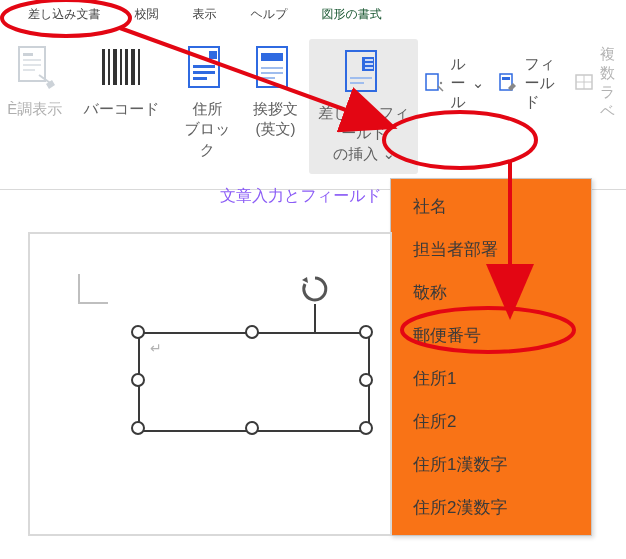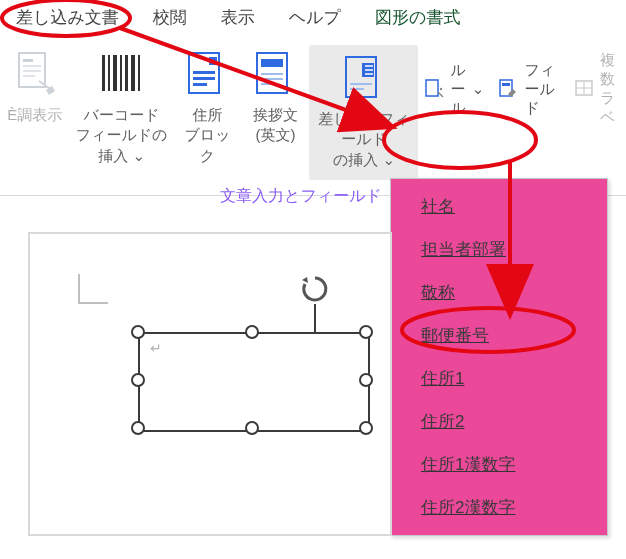--- a/index.html
+++ b/index.html
@@ -1,40 +1,40 @@
 <!DOCTYPE html>
 <html><head>
 <meta charset="utf-8">
 <style>
 html,body{margin:0;padding:0;font-family:"Yu Gothic UI","Meiryo",sans-serif;background:#fff;color:#333;}
 .frame{width:626px;height:559px;position:relative;overflow:hidden;background:#fff;}
 
 
-.tabs{display:flex;align-items:center;padding:6px 0 6px 16px;font-size:17px;gap:34px;}
+.tabs{display:flex;align-items:center;padding:6px 0 6px 28px;font-size:12px;gap:34px;}
 .tabs .tab{color:#444;cursor:pointer;}
 .tabs .tab-shape{color:#14532d;}
 
 
 .ribbon{display:flex;align-items:flex-start;padding:10px 0 0 0;border-bottom:1px solid #d9d9d9;height:150px;}
 .rbtn{display:flex;flex-direction:column;align-items:center;justify-content:flex-start;font-size:15px;color:#606060;text-align:center;line-height:1.35;padding:0 6px;}
 .rbtn.disabled{opacity:.5;}
 .rbtn .ricon{width:56px;height:56px;display:flex;align-items:center;justify-content:center;margin-bottom:4px;}
 .rbtn .ricon svg{width:48px;height:48px;}
 .rbtn.active{background:#eaeaea;border-radius:3px;}
 
 
 .rmini{display:flex;flex-direction:row;gap:14px;padding-top:6px;margin-left:6px;font-size:15px;}
 .rmini .mrow{display:flex;align-items:center;gap:6px;color:#555;}
 .rmini .mrow svg{width:20px;height:20px;}
 .rmini .mrow.disabled{opacity:.45;}
 
 .groupname{position:absolute;left:220px;top:186px;font-size:16px;color:#8b5cf6;}
 
 
-.menu{position:absolute;left:390px;top:178px;width:200px;background:#ec4899;border:1px solid #c7c7c7;box-shadow:2px 2px 4px rgba(0,0,0,.15);padding:6px 8px;text-decoration:underline;}
+.menu{position:absolute;left:390px;top:178px;width:200px;background:#f97316;border:1px solid #c7c7c7;box-shadow:2px 2px 4px rgba(0,0,0,.15);padding:6px 0;}
 .menu .mitem{padding:10px 22px;font-size:17px;color:#3a3a3a;cursor:pointer;}
 
 
 .canvas{position:absolute;left:28px;top:232px;width:360px;height:300px;border:2px solid #d9d9d9;background:#fff;}
 .cornermark{position:absolute;left:48px;top:40px;width:28px;height:28px;border-left:2px solid #bfbfbf;border-bottom:2px solid #bfbfbf;}
 .rotate{position:absolute;left:270px;top:40px;}
 .rotate svg{width:30px;height:30px;}
 .textbox{position:absolute;left:108px;top:98px;width:228px;height:96px;border:2px solid #3a3a3a;background:#fff;}
 .para{position:absolute;left:10px;top:6px;font-size:14px;color:#b3b3b3;}
 .handles circle{fill:#fff;stroke:#3a3a3a;stroke-width:2;}
@@ -78,21 +78,20 @@
           <rect x="4" y="6" width="3" height="36" fill="#333"></rect>
           <rect x="10" y="6" width="2" height="36" fill="#333"></rect>
           <rect x="15" y="6" width="4" height="36" fill="#333"></rect>
           <rect x="22" y="6" width="2" height="36" fill="#333"></rect>
           <rect x="27" y="6" width="3" height="36" fill="#333"></rect>
           <rect x="33" y="6" width="4" height="36" fill="#333"></rect>
           <rect x="40" y="6" width="2" height="36" fill="#333"></rect>
         </svg>
       </div>
       <span>バーコード</span>
-      <span><span>フィールドの挿入</span> <span>⌄</span></span>
     </div>
 
     <div class="rbtn" style="width:72px;">
       <div class="ricon">
         <svg viewBox="0 0 48 48">
             <rect x="6" y="4" width="30" height="40" fill="none" stroke="#2f6ae1" stroke-width="2"></rect>
             <rect x="26" y="8" width="8" height="8" fill="#2f6ae1"></rect>
             <rect x="10" y="22" width="22" height="3" fill="#2f6ae1"></rect>
             <rect x="10" y="28" width="22" height="3" fill="#2f6ae1"></rect>
             <rect x="10" y="34" width="14" height="3" fill="#2f6ae1"></rect>

